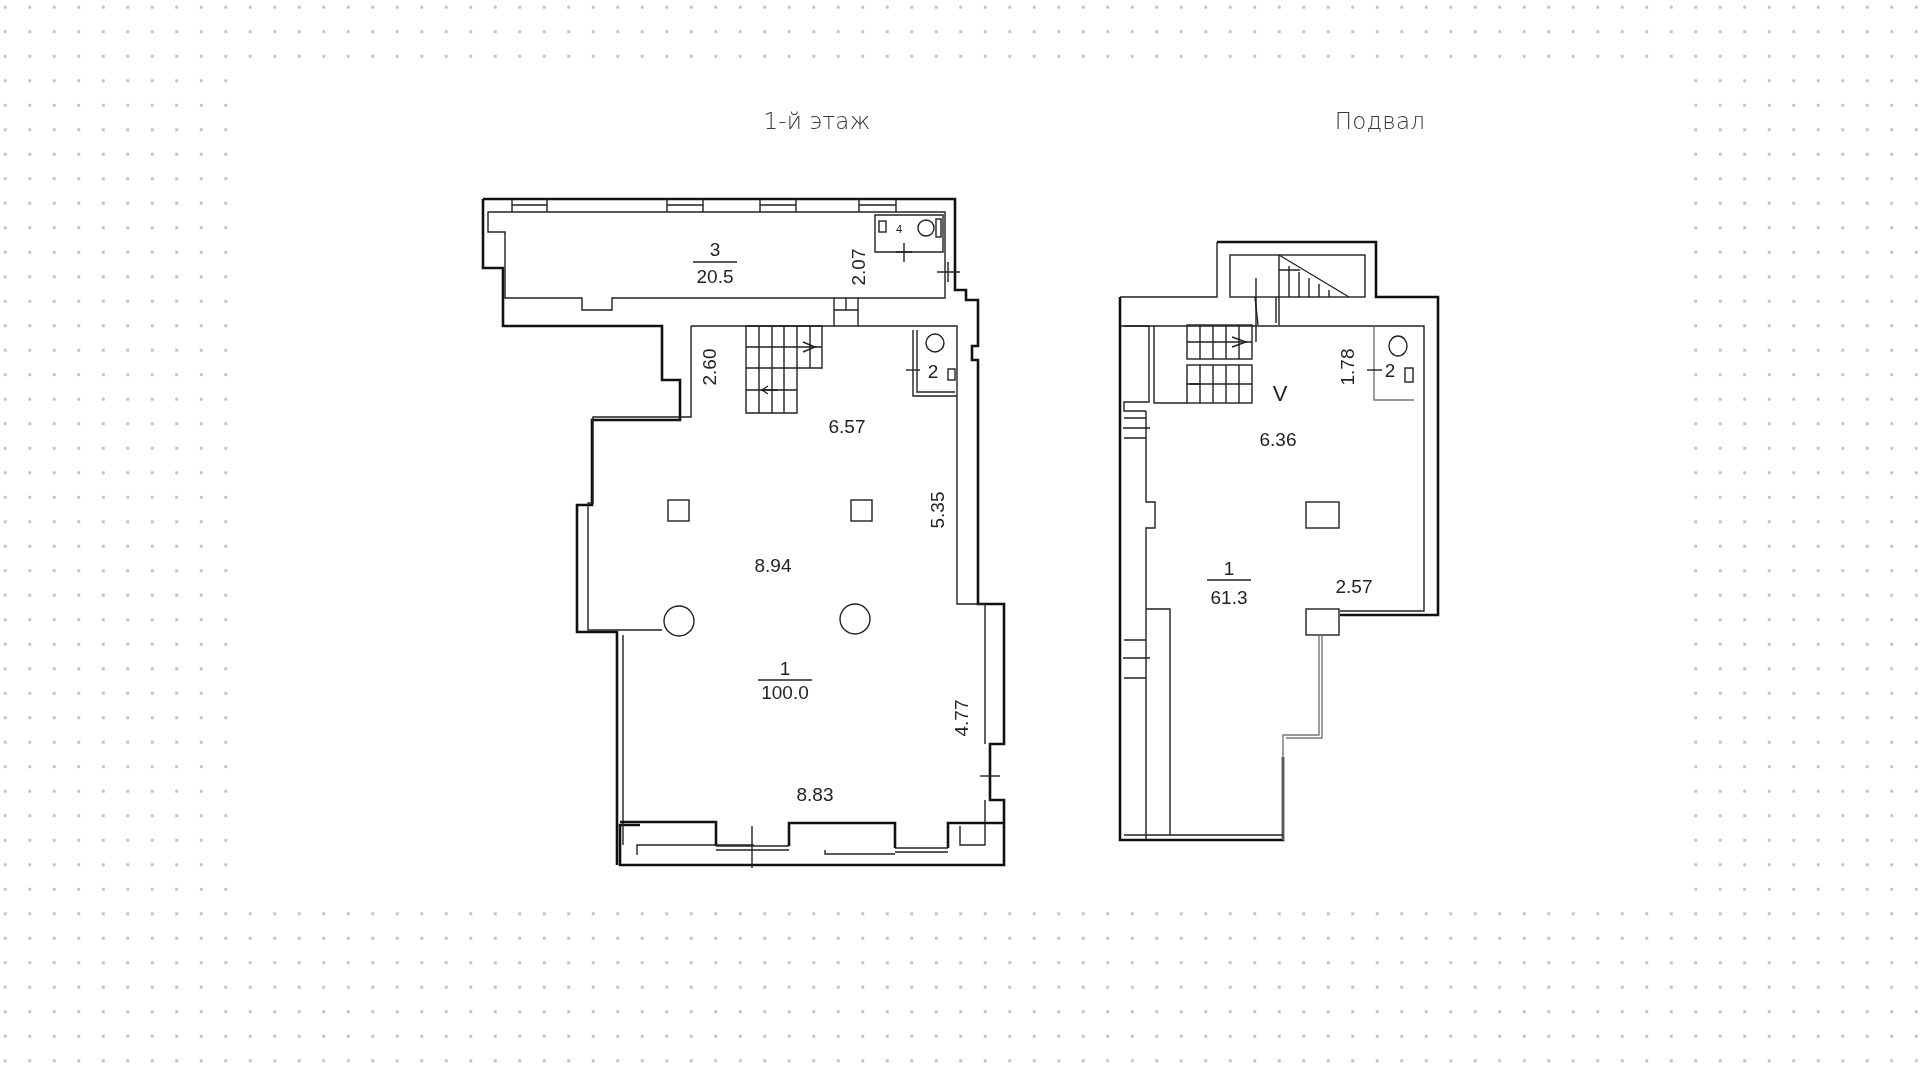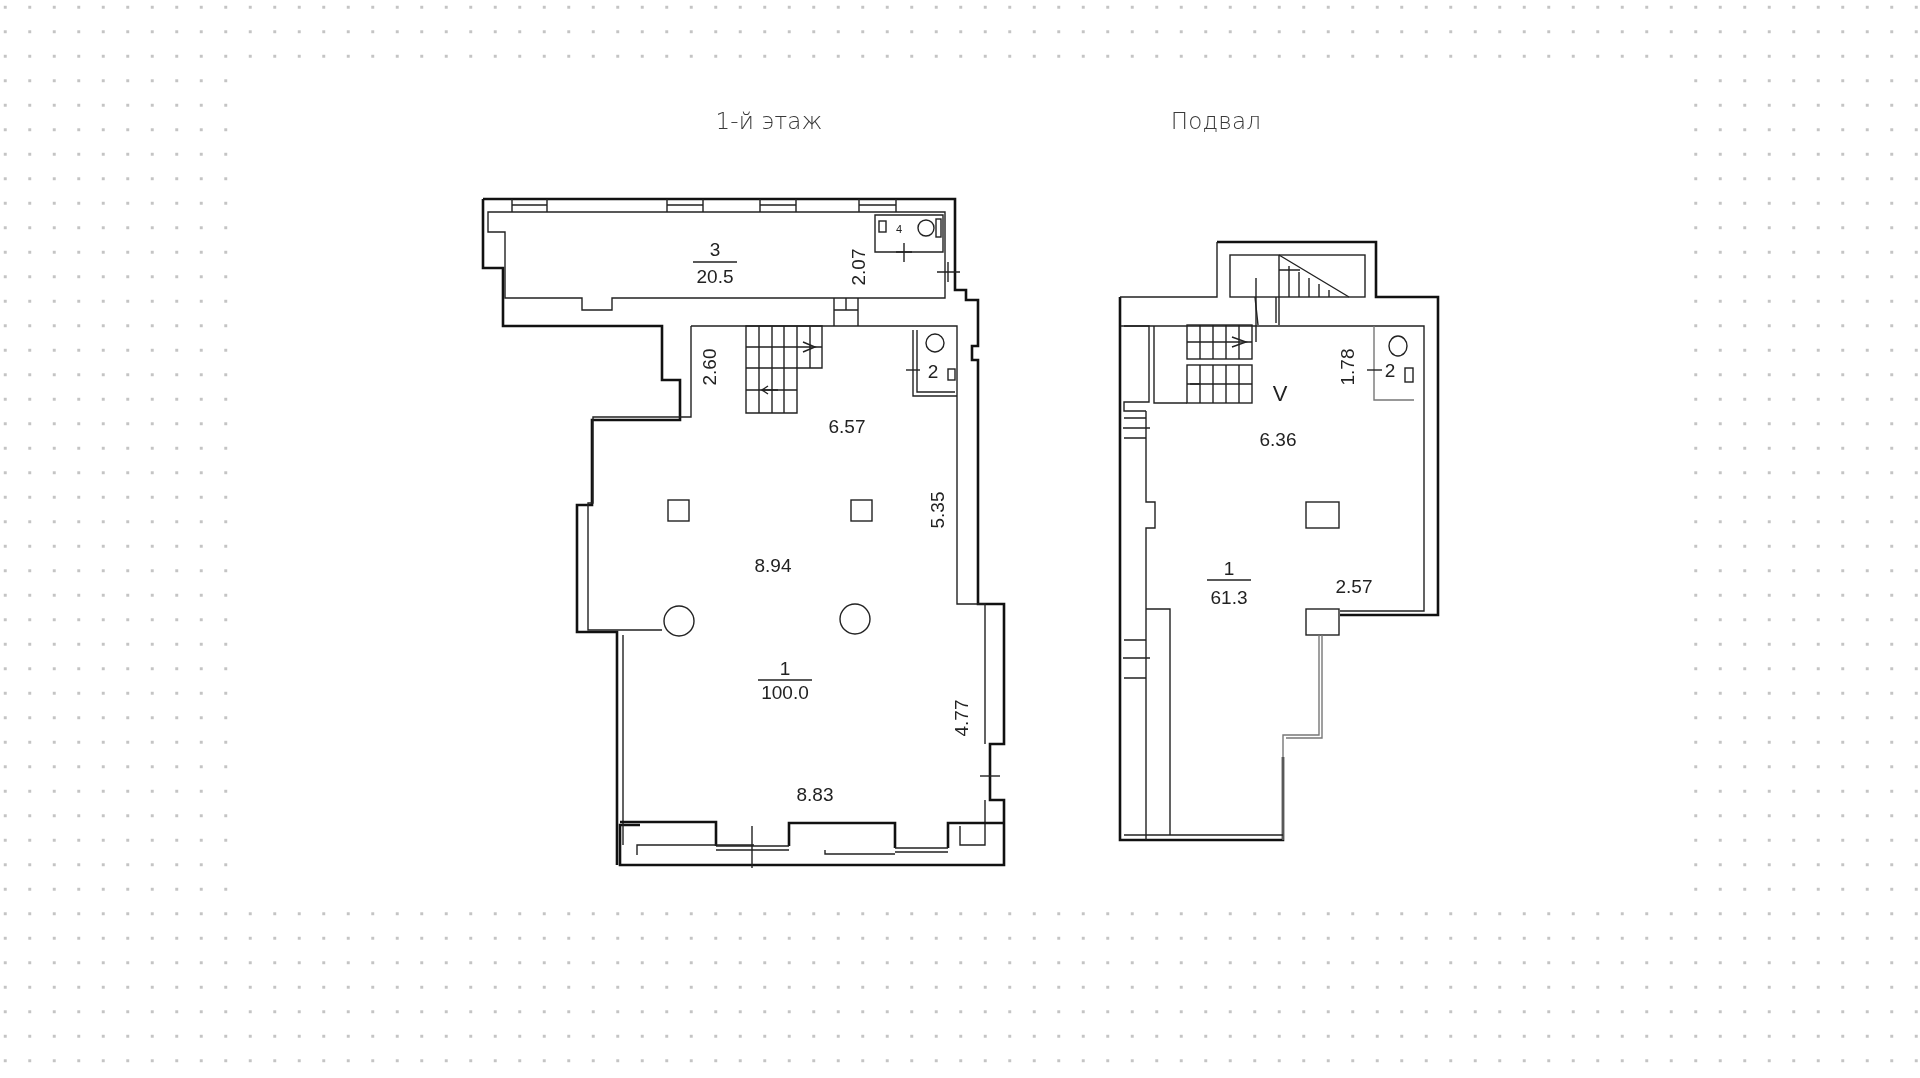--- a/index.html
+++ b/index.html
@@ -11,24 +11,24 @@
     background-position: -7px -5px;
     font-family: "Liberation Sans", sans-serif;
   }
   .canvas {
     position: absolute; left: 235px; top: 68px; width: 1457px; height: 840px;
     background: #ffffff;
   }
   .plan-title {
     position: absolute; top: 108px; font-family: "DejaVu Sans", sans-serif;
     font-weight: 200; font-size: 23px; color: #3a3a3a; letter-spacing: 0.2px;
-    transform: translateX(-50%); white-space: nowrap; transform-origin: center;
+    transform: translateX(-50%); white-space: nowrap; transform-origin: center; margin-left: 48px;
   }
   .plan-title.first { left: 769px; }
-  .plan-title.basement { left: 1216px; }
+  .plan-title.basement { left: 1332px; }
   svg.plans { position: absolute; left: 0; top: 0; width: 1920px; height: 1078px; }
   svg .w { fill: none; stroke: #111; stroke-width: 2.6; }
   svg .t { fill: none; stroke: #222; stroke-width: 1.4; }
   svg .g { fill: none; stroke: #777; stroke-width: 1.4; }
   svg text { font-family: "Liberation Sans", sans-serif; fill: #222; }
   .dim { font-size: 19px; }
   .rn { font-size: 19px; }
 </style>
 </head>
 <body>

